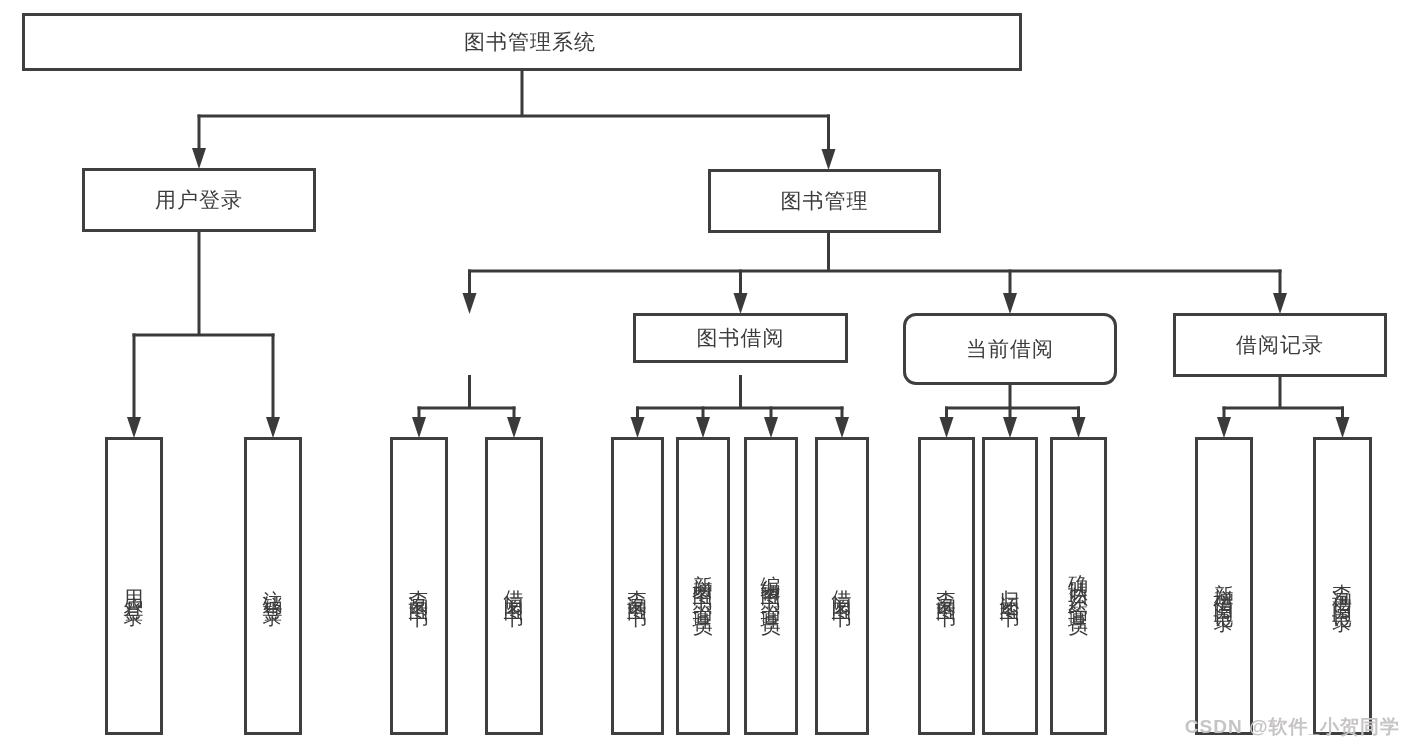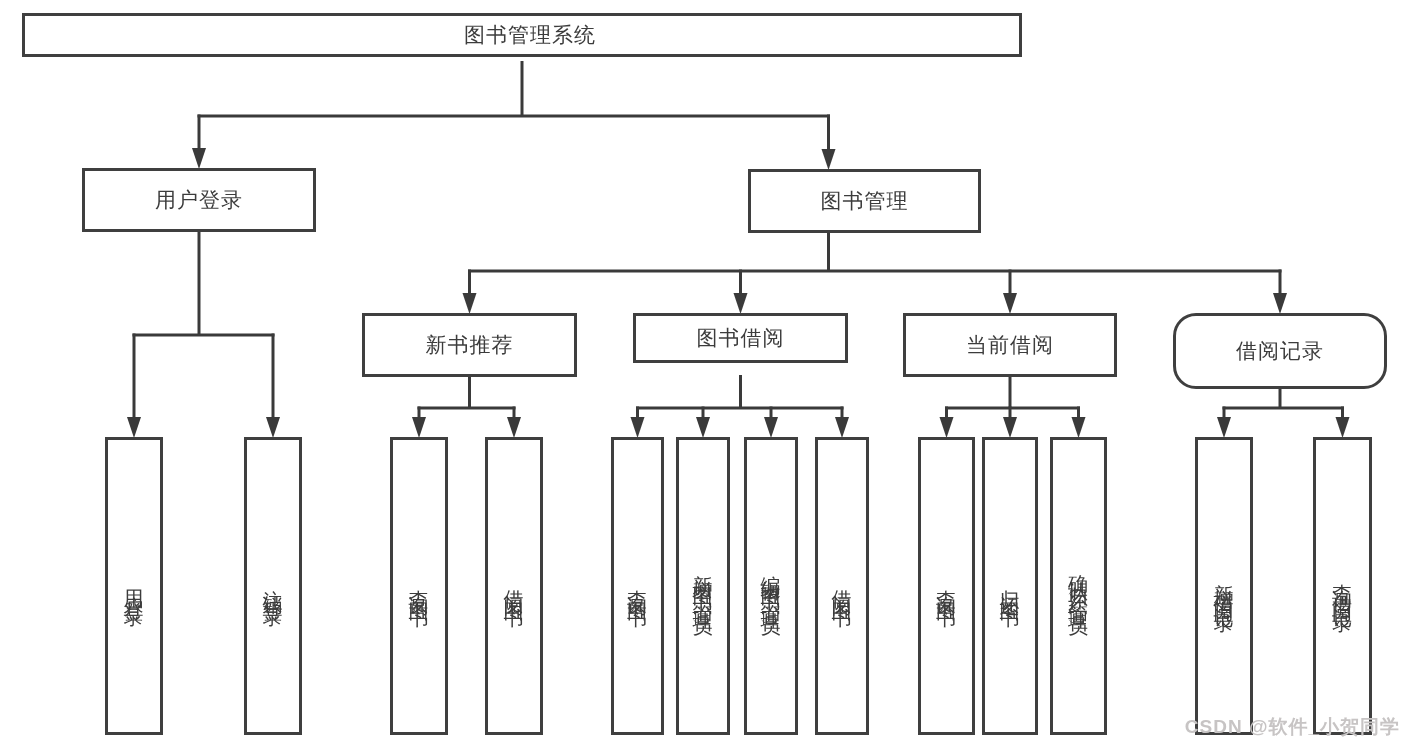--- a/index.html
+++ b/index.html
@@ -96,39 +96,36 @@
       <line x1="1078.5" y1="406.5" x2="1078.5" y2="421" stroke="#3a3a3a" stroke-width="3"></line>
       <polygon points="1071.5,417 1085.5,417 1078.5,438" fill="#3a3a3a"></polygon>
       <line x1="1280" y1="375" x2="1280" y2="408" stroke="#3a3a3a" stroke-width="3"></line>
       <line x1="1222.5" y1="408" x2="1344" y2="408" stroke="#3a3a3a" stroke-width="3"></line>
       <line x1="1224" y1="406.5" x2="1224" y2="421" stroke="#3a3a3a" stroke-width="3"></line>
       <polygon points="1217,417 1231,417 1224,438" fill="#3a3a3a"></polygon>
       <line x1="1342.5" y1="406.5" x2="1342.5" y2="421" stroke="#3a3a3a" stroke-width="3"></line>
       <polygon points="1335.5,417 1349.5,417 1342.5,438" fill="#3a3a3a"></polygon>
     </svg>
   <div class="nodes-layer">
-      <div class="node horiz" style="left: 22px; top: 13px; width: 1000px; height: 44px; padding-left: 16px;">
+      <div class="node horiz" style="left: 22px; top: 13px; width: 1000px; height: 58px; padding-left: 16px;">
         <span>图书管理系统</span>
       </div>
       <div class="node horiz" style="left: 82px; top: 168px; width: 234px; height: 64px;">
         <span>用户登录</span>
       </div>
-      <div class="node horiz" style="left: 748px; top: 169px; width: 233px; height: 64px;">
+      <div class="node horiz" style="left: 708px; top: 169px; width: 233px; height: 64px;">
         <span>图书管理</span>
-      </div>
-      <div class="node horiz" style="left: 362px; top: 313px; width: 215px; height: 64px;">
-        <span>新书推荐</span>
       </div>
       <div class="node horiz" style="left: 633px; top: 313px; width: 215px; height: 50px;">
         <span>图书借阅</span>
       </div>
-      <div class="node horiz" style="left: 903px; top: 313px; width: 214px; height: 64px;">
+      <div class="node horiz" style="left: 903px; top: 313px; width: 214px; height: 72px; border-radius: 13px;">
         <span>当前借阅</span>
       </div>
-      <div class="node horiz" style="left: 1173px; top: 313px; width: 214px; height: 76px; border-radius: 23px;">
+      <div class="node horiz" style="left: 1173px; top: 313px; width: 214px; height: 64px;">
         <span>借阅记录</span>
       </div>
       <div class="node vert" style="left: 105px; top: 437px; width: 58px; height: 298px;">
         <span>用户登录</span>
       </div>
       <div class="node vert" style="left: 244px; top: 437px; width: 58px; height: 298px;">
         <span>注销登录</span>
       </div>
       <div class="node vert" style="left: 390px; top: 437px; width: 58px; height: 298px;">
         <span>查询图书</span>

